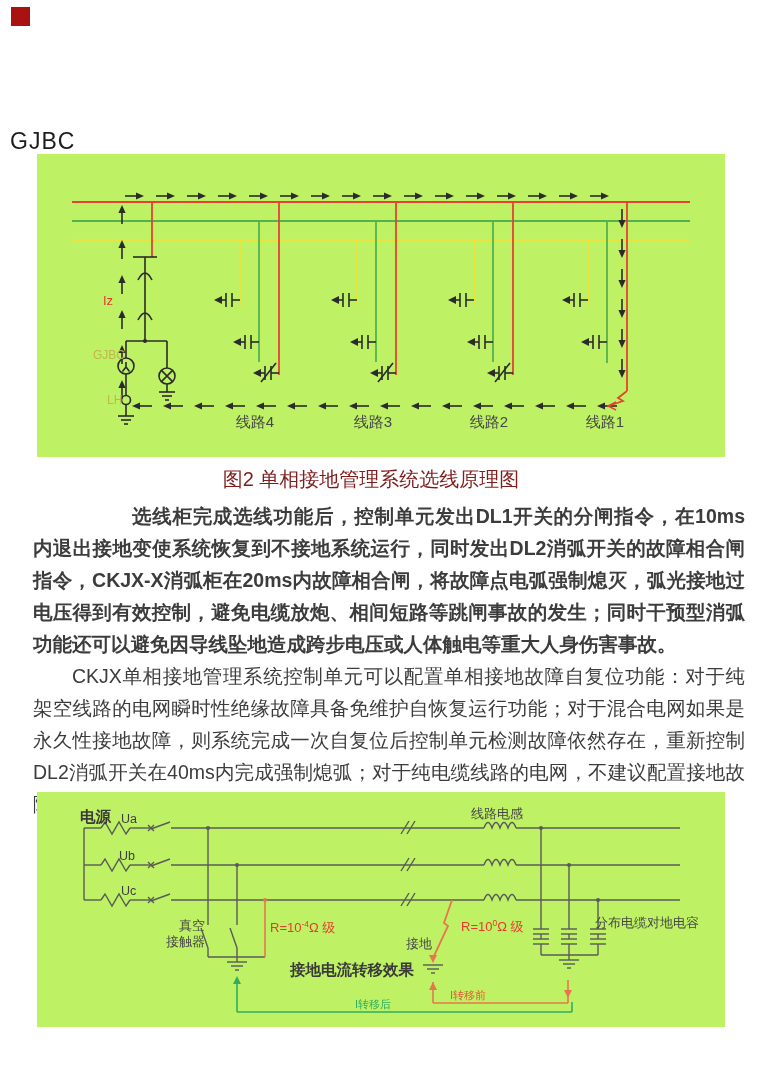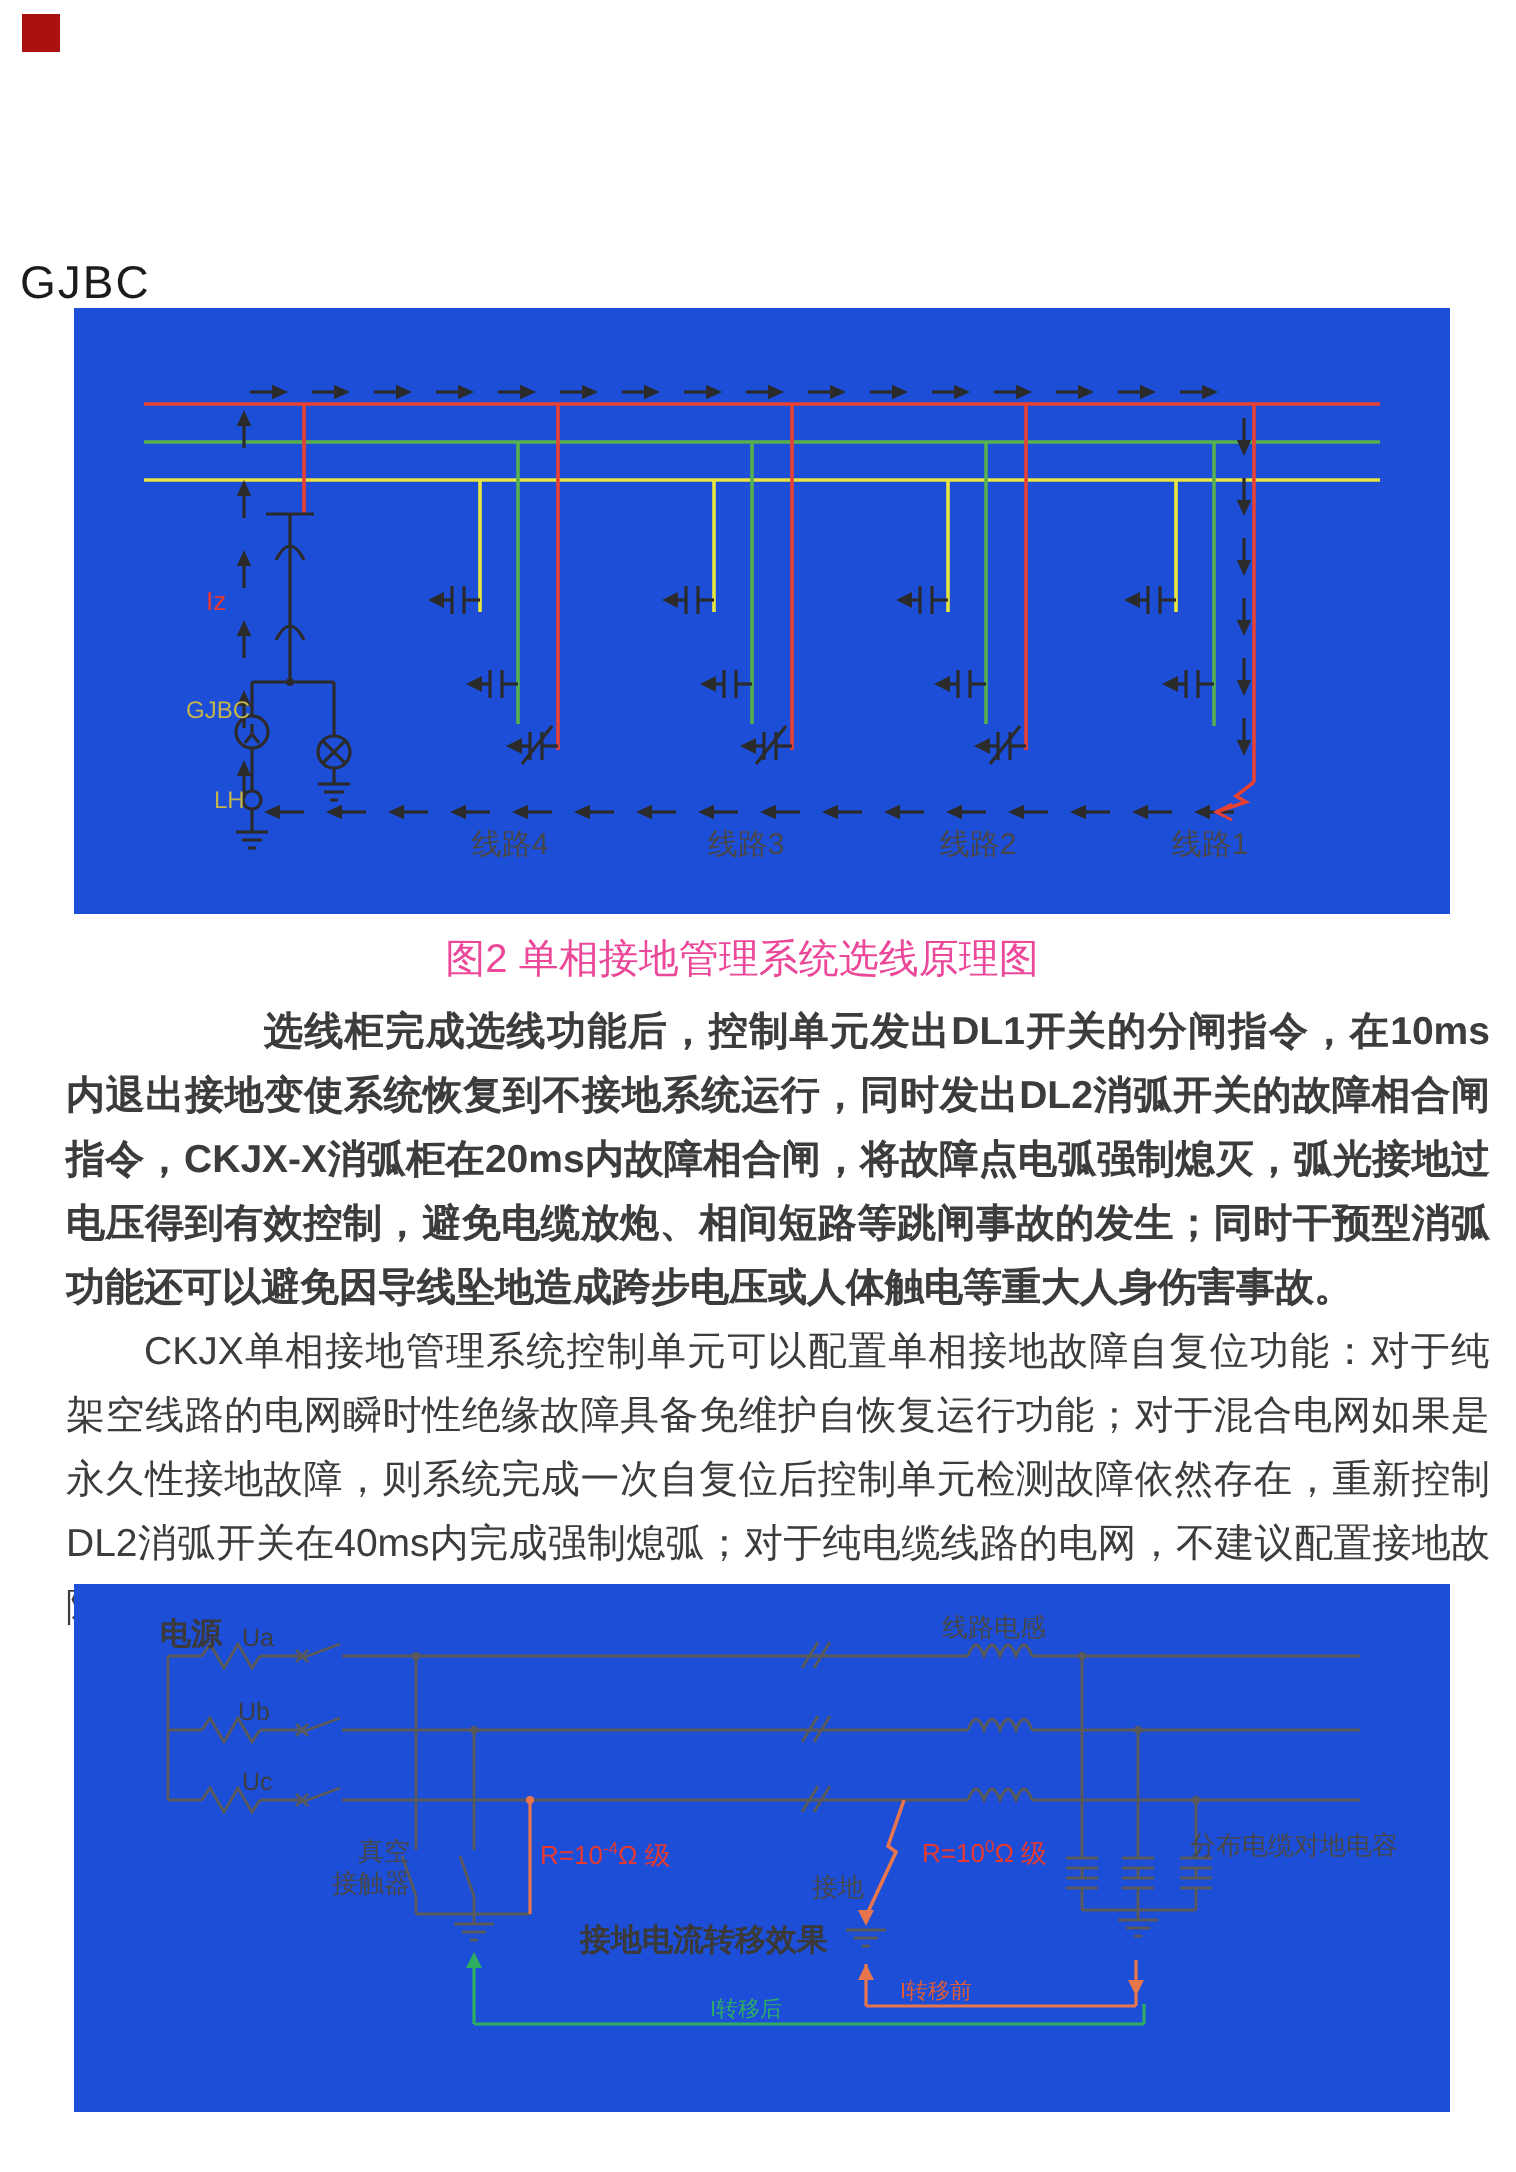--- a/index.html
+++ b/index.html
@@ -1,23 +1,23 @@
 <!DOCTYPE html>
 <html><head>
 <meta charset="utf-8">
 <style>
   html,body{margin:0;padding:0;background:#fff;}
   #page{position:relative;width:758px;height:1086px;background:#ffffff;overflow:hidden;
         font-family:"Liberation Sans","DejaVu Sans",sans-serif;}
   #corner-marker{position:absolute;left:11px;top:7px;width:19px;height:19px;background:#aa1212;}
   #zyck{position:absolute;left:10px;top:128px;font-size:23px;color:#1c1c1c;letter-spacing:1px;}
-  .panel{position:absolute;left:37px;width:688px;background:#1d4ed8;}
+  .panel{position:absolute;left:37px;width:688px;background:#bef264;}
   #fig2-panel{top:154px;height:303px;}
-  #fig3-panel{top:792px;height:264px;}
-  .caption{position:absolute;left:0;width:742px;text-align:center;color:#ec4899;font-size:20px;}
+  #fig3-panel{top:792px;height:235px;}
+  .caption{position:absolute;left:0;width:742px;text-align:center;color:#7f1d1d;font-size:20px;}
   #fig2-caption{top:466px;}
   #fig3-caption{top:1036px;font-size:19px;}
   #bodytext{position:absolute;left:33px;top:500px;width:712px;color:#3c3c3c;
             font-size:19.5px;line-height:32px;text-align:justify;text-justify:inter-ideograph;}
   #bodytext p{margin:0;}
   #para1{text-indent:99px;font-weight:bold;}
   #para2{text-indent:39px;}
   svg{display:block;}
   svg text{font-family:"Liberation Sans","DejaVu Sans",sans-serif;}
   .tdark{fill:#474747;font-size:15px;}

